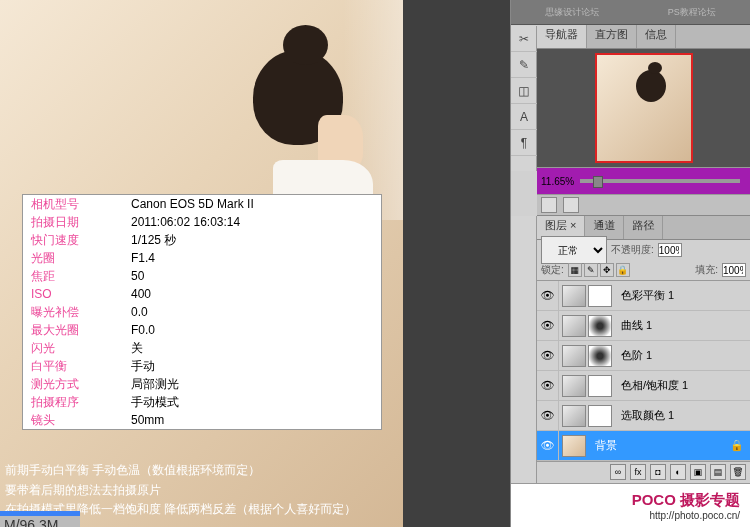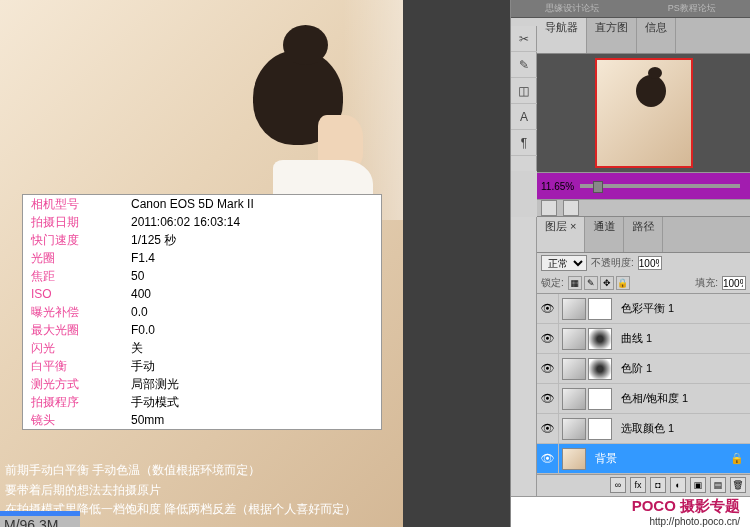--- a/index.html
+++ b/index.html
@@ -32,42 +32,42 @@
 
 
 .watermark-zone { height: 26px; background: #7a7a7a; color: #bbb; font-size: 9px; display: flex; align-items: center; justify-content: space-around; position: relative; border-bottom: 1px solid #555; }
 
 
 .tool-strip { position: absolute; left: 0; top: 26px; width: 26px; height: 145px; background: #d4d4d4; border-right: 1px solid #999; display: flex; flex-direction: column; }
 .tool-btn { width: 26px; height: 26px; display: flex; align-items: center; justify-content: center; font-size: 12px; color: #444; border-bottom: 1px solid #bbb; cursor: pointer; }
 
 
 .navigator-panel { margin-left: 26px; }
-.panel-tabs { display: flex; background: #b8b8b8; height: 36px; border-bottom: 1px solid #888; font-size: 11px; }
+.panel-tabs { display: flex; background: #b8b8b8; height: 24px; border-bottom: 1px solid #888; font-size: 11px; }
 .panel-tab { padding: 2px 8px; color: #333; border-right: 1px solid #999; cursor: pointer; }
 .panel-tab.active { background: #d1d1d1; }
 .nav-thumb-area { padding: 4px; background: #525252; display: flex; justify-content: center; }
 .nav-thumb { width: 98px; height: 110px; background: linear-gradient(135deg, #f5e8d5 0%, #d4b896 100%); border: 2px solid #d22; position: relative; }
 .nav-thumb .mini-hair { position: absolute; top: 15px; right: 25px; width: 30px; height: 32px; background: #2a1f18; border-radius: 50%; }
 .nav-thumb .mini-hair::before { content: ''; position: absolute; top: -8px; right: 4px; width: 14px; height: 12px; background: #2a1f18; border-radius: 50%; }
 .nav-zoom-bar { display: flex; align-items: center; background: #a21caf; height: 28px; padding: 0 4px; font-size: 10px; border-top: 1px solid #999; border-bottom: 1px solid #999; }
 .nav-zoom-bar .slider { flex: 1; height: 4px; background: #999; margin: 0 6px; position: relative; }
 .nav-zoom-bar .slider::before { content: ''; position: absolute; left: 8%; top: -3px; width: 8px; height: 10px; background: #888; border: 1px solid #555; }
 
 
 .icon-row { margin-left: 26px; height: 22px; background: #c0c0c0; border-bottom: 1px solid #888; display: flex; align-items: center; gap: 6px; padding: 0 4px; }
 .icon-row .mini-icon { width: 16px; height: 16px; background: #ddd; border: 1px solid #888; }
 
 
 .layers-panel-wrapper { display: flex; flex: 1; }
 .layers-left-strip { width: 26px; background: #d4d4d4; border-right: 1px solid #999; }
 .layers-panel { flex: 1; display: flex; flex-direction: column; }
 .layer-controls { background: #d1d1d1; border-bottom: 1px solid #999; font-size: 10px; }
 .lc-row { display: flex; align-items: center; height: 20px; padding: 0 4px; gap: 4px; }
-.lc-select { height: 16px; font-size: 10px; background: #eee; border: 1px solid #888; padding: 0 2px; }
+.lc-select { height: 28px; font-size: 10px; background: #eee; border: 1px solid #888; padding: 0 12px; }
 .lc-label { color: #555; }
 .lc-input { width: 24px; height: 14px; font-size: 10px; border: 1px solid #888; text-align: right; padding-right: 2px; }
 .lc-icons { display: flex; gap: 2px; }
 .lc-icons span { width: 14px; height: 14px; border: 1px solid #999; font-size: 9px; display: flex; align-items: center; justify-content: center; }
 
 .layers-list { flex: 1; background: #d1d1d1; overflow-y: auto; }
 .layer-row { display: flex; align-items: center; height: 30px; border-bottom: 1px solid #bbb; font-size: 11px; }
 .layer-row.active { background: #3399ff; color: #fff; }
 .layer-eye { width: 22px; height: 30px; display: flex; align-items: center; justify-content: center; border-right: 1px solid #bbb; font-size: 11px; }
 .layer-thumbs { display: flex; gap: 2px; padding: 0 3px; }

